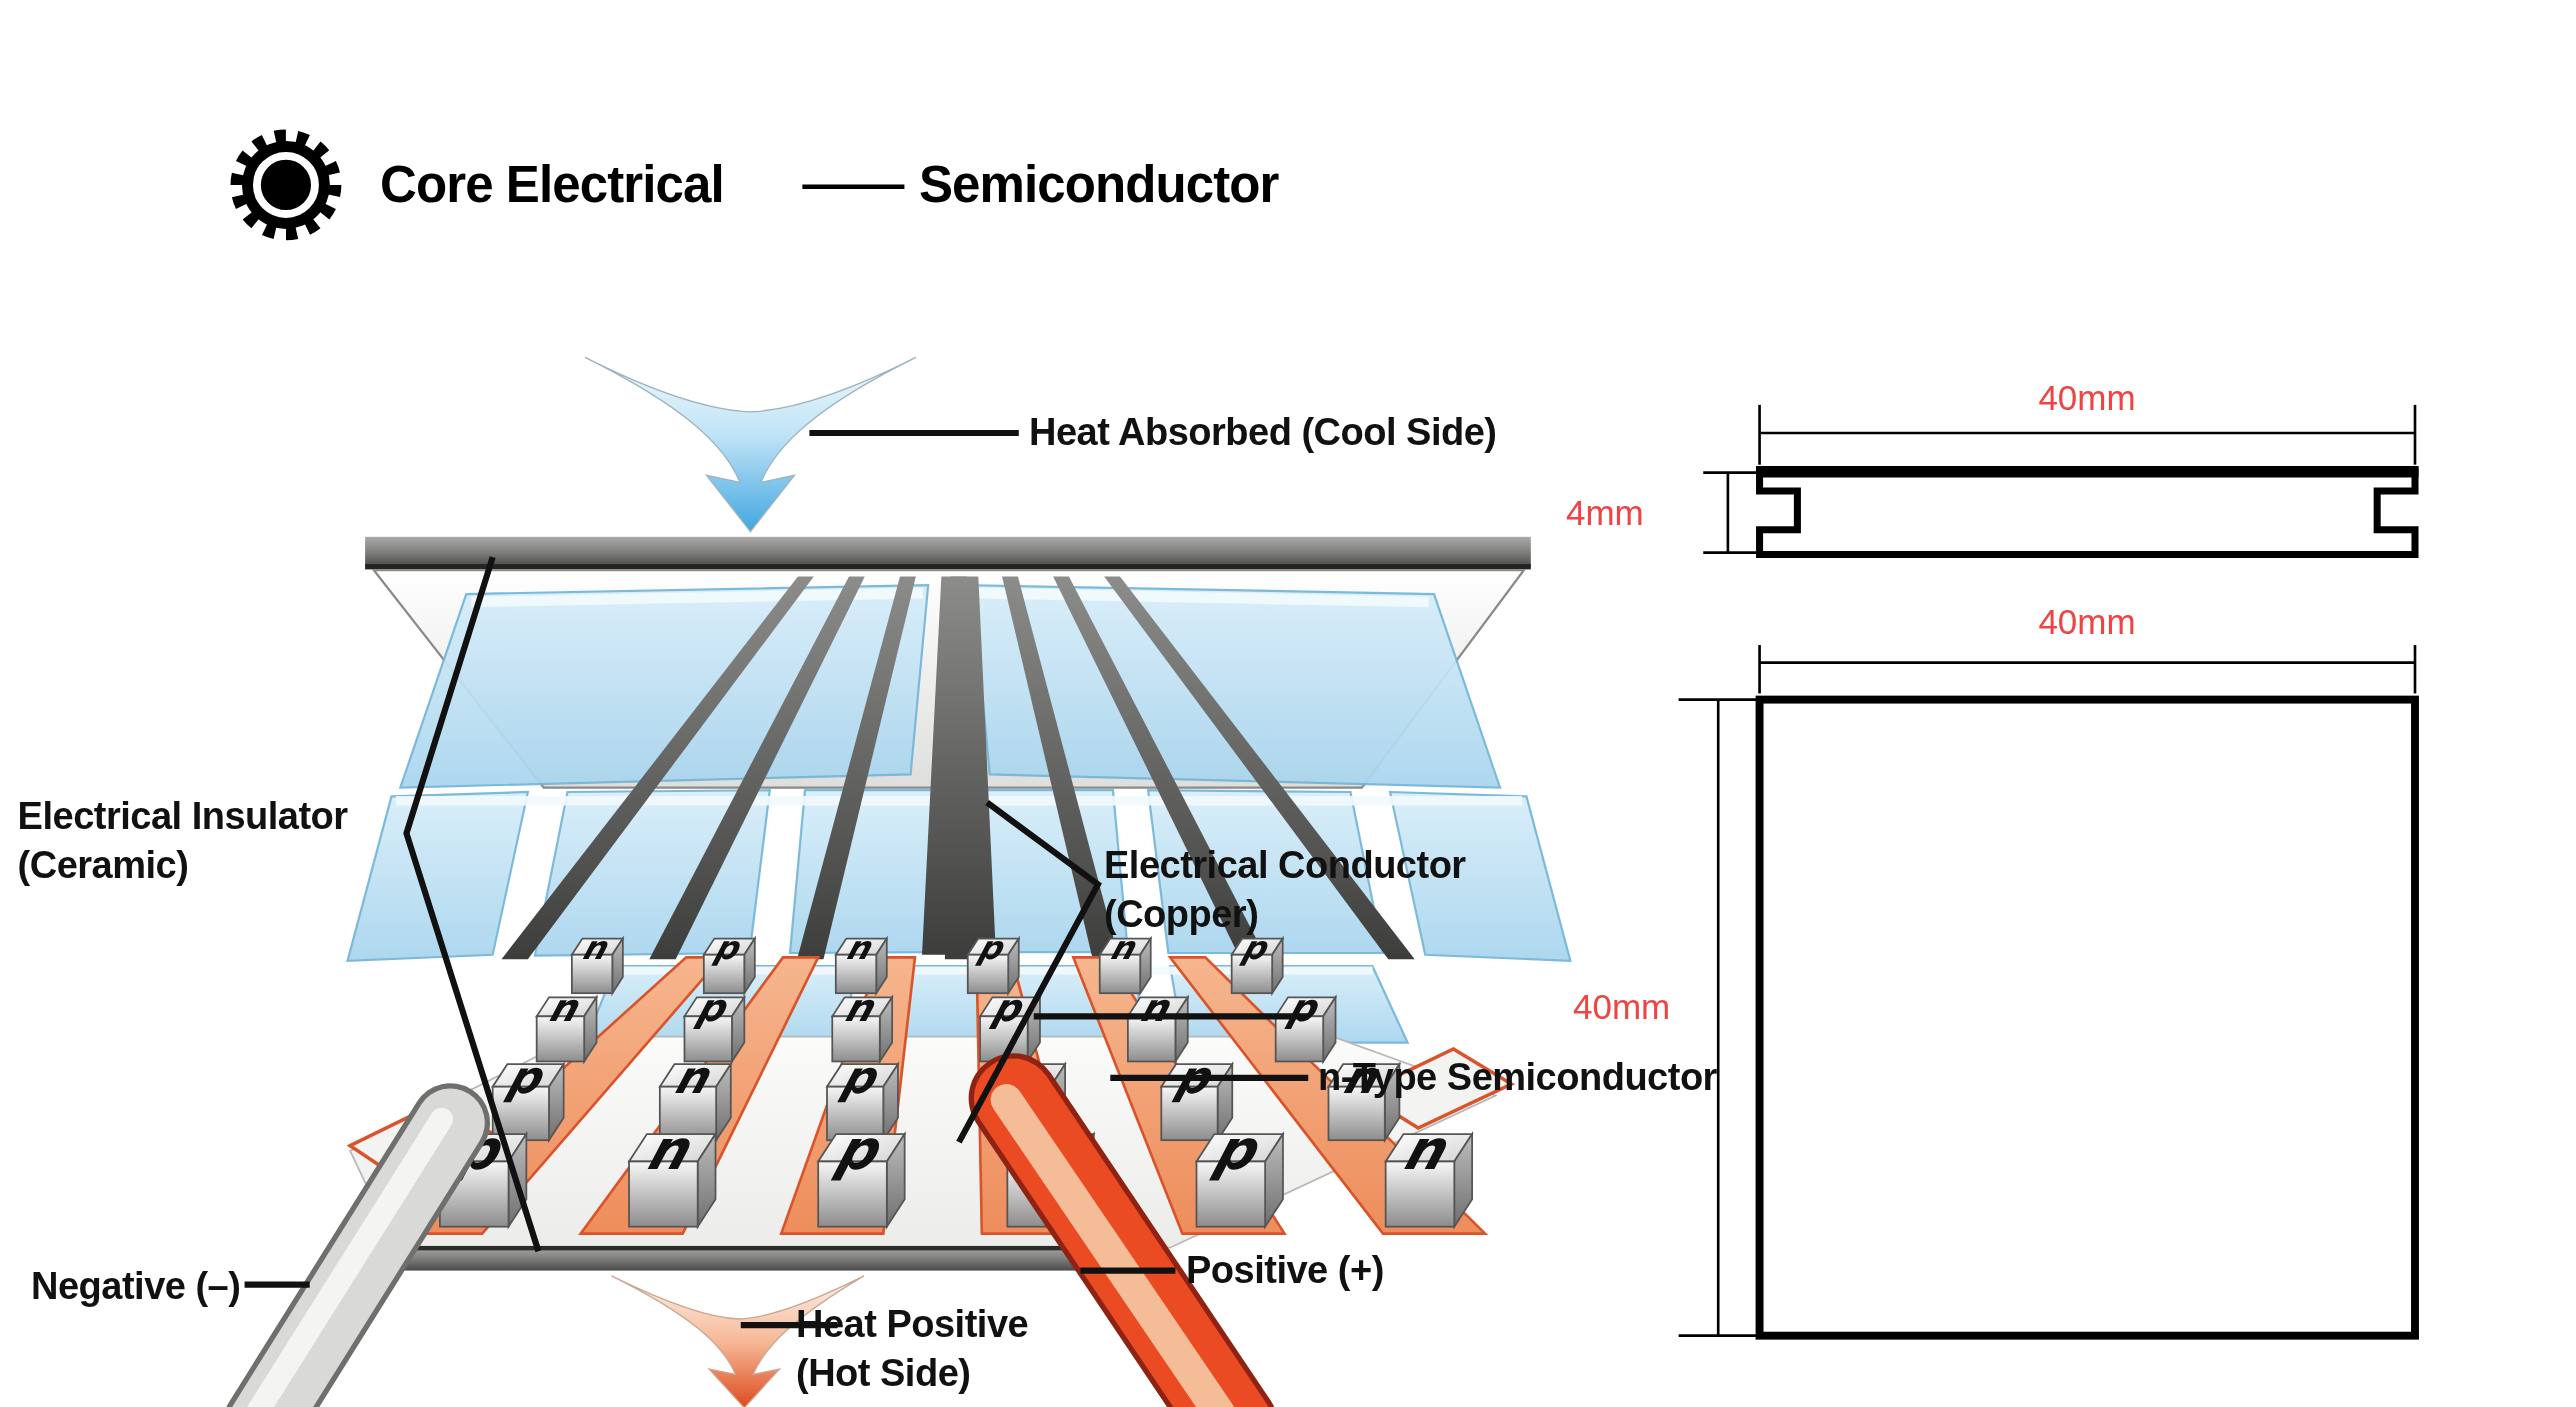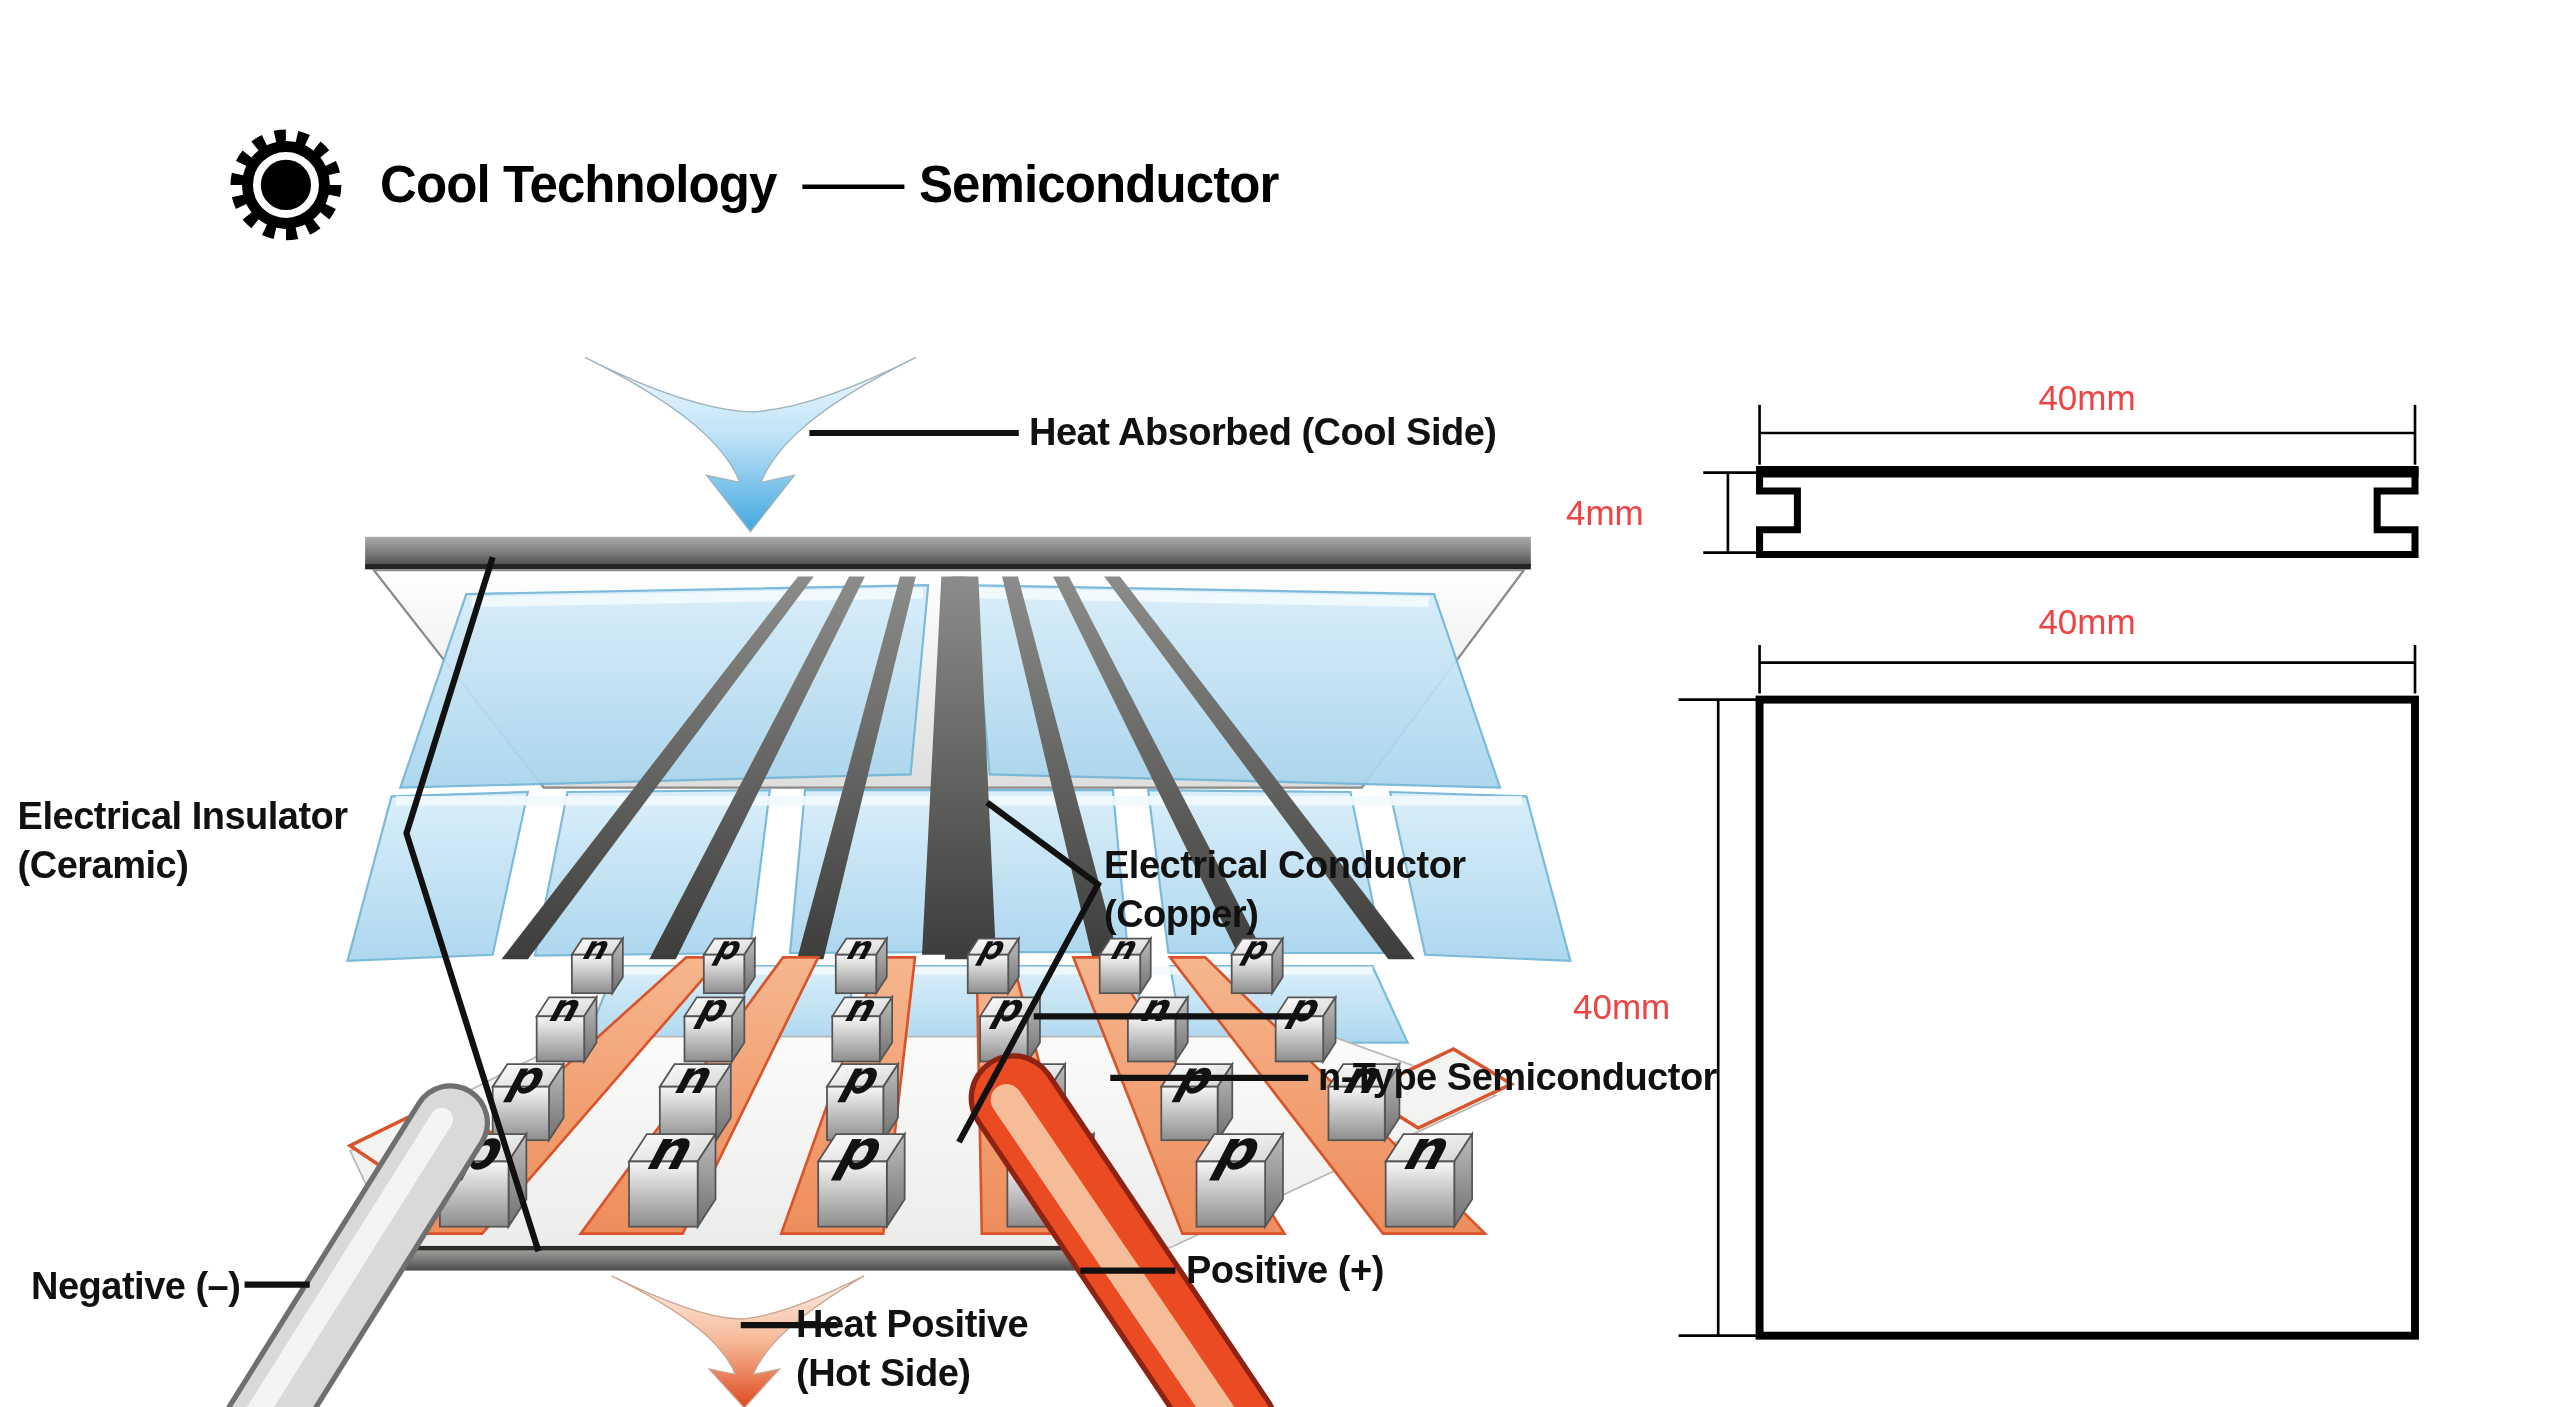--- a/index.html
+++ b/index.html
@@ -354,21 +354,21 @@
   <g stroke="#000" stroke-width="3" fill="none">
     <line x1="2000" y1="788" x2="2000" y2="733"></line>
     <line x1="2745" y1="788" x2="2745" y2="733"></line>
     <line x1="2000" y1="753" x2="2745" y2="753"></line>
     <line x1="1908" y1="795" x2="1996" y2="795"></line>
     <line x1="1908" y1="1518" x2="1996" y2="1518"></line>
     <line x1="1953" y1="795" x2="1953" y2="1518"></line>
   </g>
 </svg>
 
-<div class="hdr" style="left:380px;top:155px;">Cool Technology</div>
+<div class="hdr" style="left:380px;top:155px;">Core Electrical</div>
 <div class="hdr" style="left:919px;top:155px;">Semiconductor</div>
 
 <div class="lbl" style="left:1029px;top:408px;">Heat Absorbed (Cool Side)</div>
 
 <div class="lbl center" style="left:17.6px;top:792px;width:387px;">
   <div>Electrical Insulator</div>
   <div>(Ceramic)</div>
 </div>
 
 <div class="lbl center" style="left:1104px;top:841px;width:493px;">

